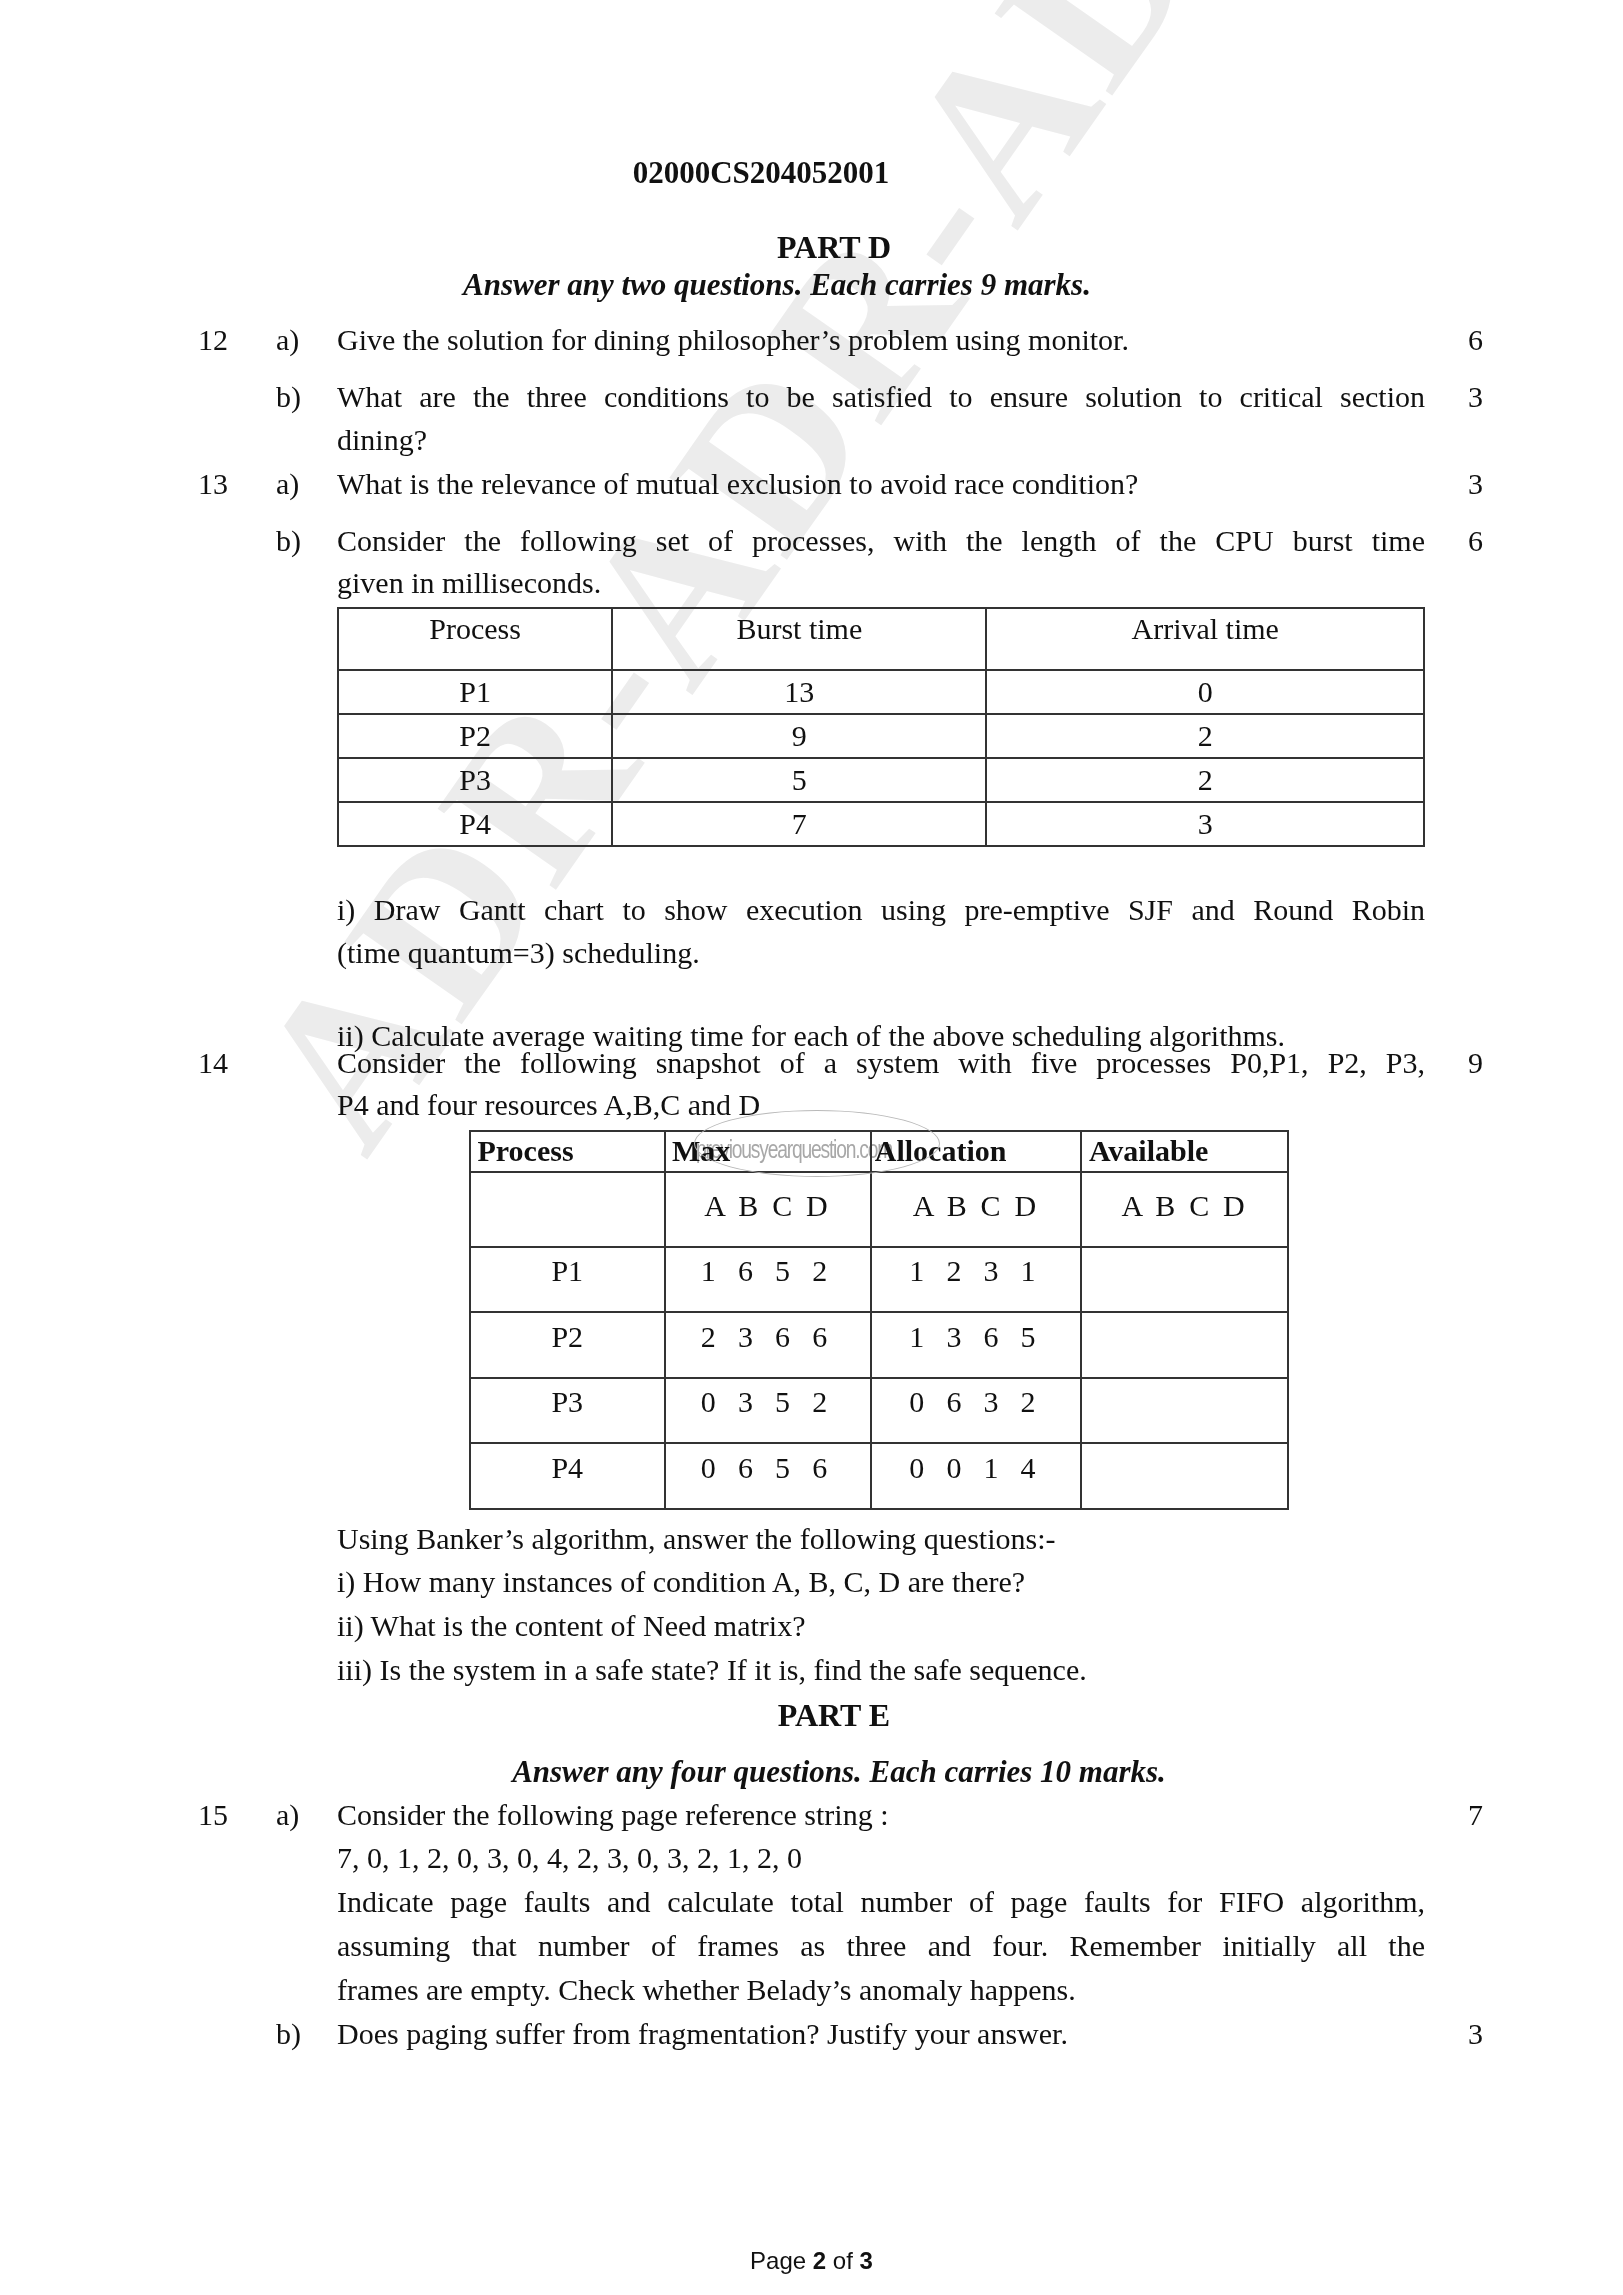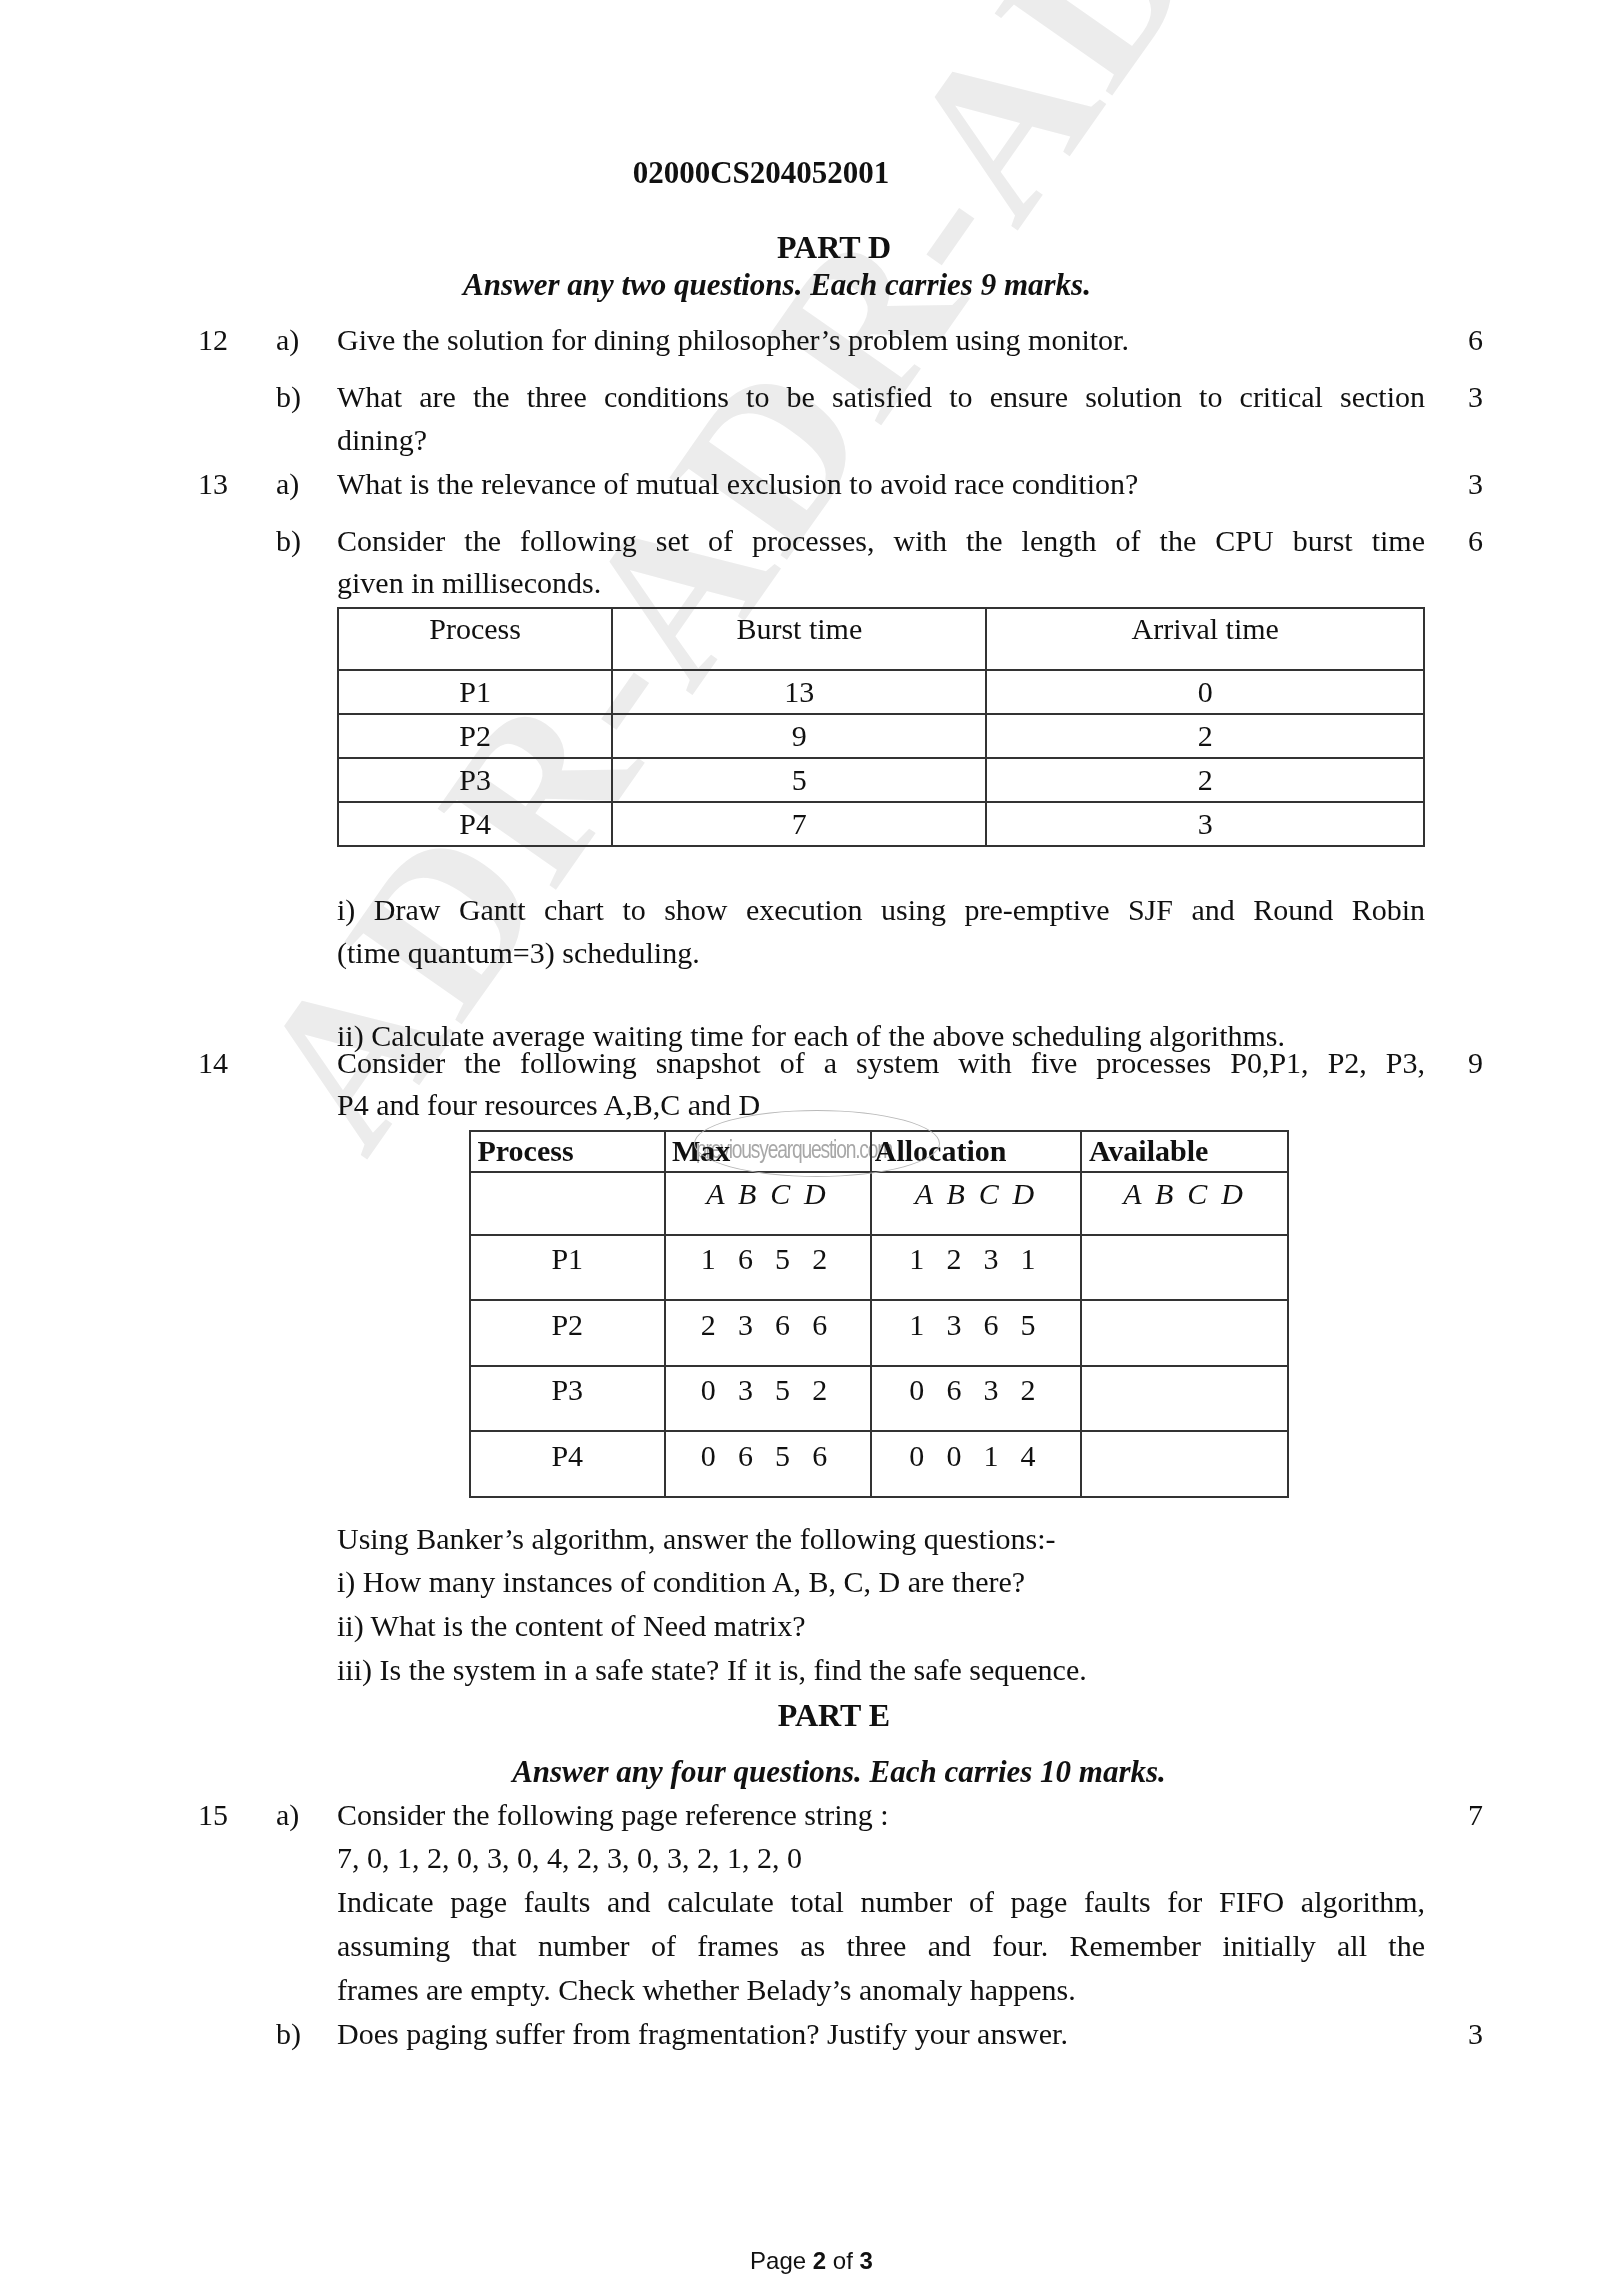--- a/index.html
+++ b/index.html
@@ -31,21 +31,21 @@
   table { border-collapse: collapse; position: absolute; z-index: 2; }
   .t1 { left: 337px; top: 607px; width: 1088px; }
   .t1 td, .t1 th { border: 2px solid #333; font-weight: normal; font-size: 30px;
                    text-align: center; padding: 0; }
   .t1 th { height: 57px; vertical-align: top; padding-top: 3.2px; }
   .t1 td { height: 42px; }
 
   .t2 { left: 469px; top: 1130px; width: 820px; }
   .t2 td { border: 2px solid #333; font-size: 30px; padding: 0; vertical-align: top; }
   .t2 .hdr { font-weight: bold; height: 37px; padding-left: 6.5px; padding-top: 1.6px; }
-  .t2 .sub { height: 57px; text-align: center; letter-spacing: 3.2px; padding-top: 4px; font-style: italic; }
+  .t2 .sub { height: 57px; text-align: center; letter-spacing: 3.2px; padding-top: 16px; }
   .t2 .row { height: 57px; text-align: center; padding-top: 6.5px; }
   .t2 .row.vals { letter-spacing: 7.3px; }
   .t2 col.c1 { width: 195px; } .t2 col.c2 { width: 207px; }
   .t2 col.c3 { width: 211px; } .t2 col.c4 { width: 207px; }
 
   .footer { position: absolute; top: 2247px; left: 0; width: 1623px; text-align: center;
             font-family: "Liberation Sans", "DejaVu Sans", sans-serif; font-size: 24px; color: #111; }
   .footer b { font-weight: bold; }
 </style>
 </head>

